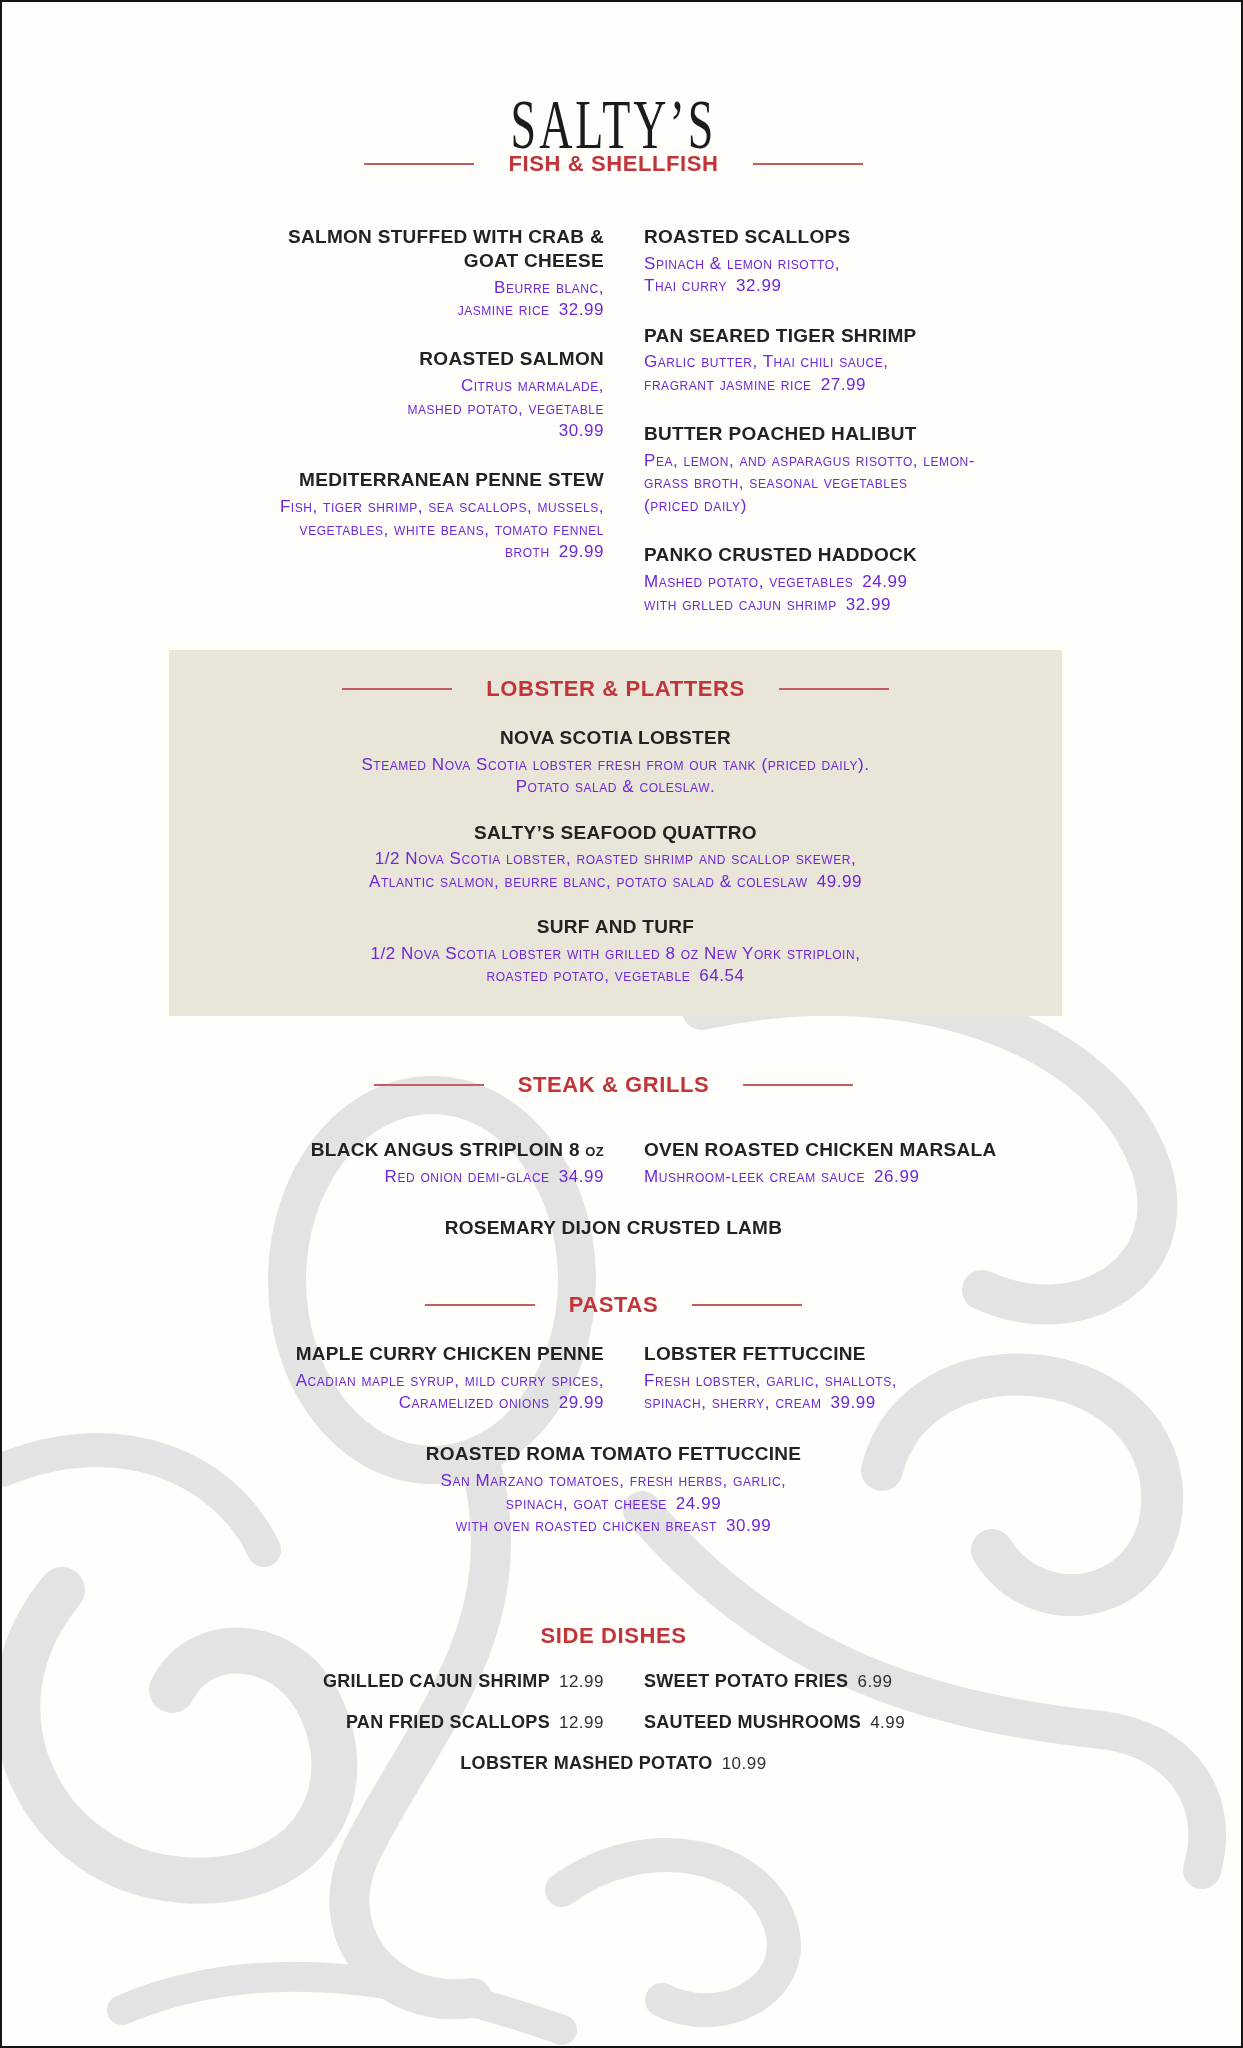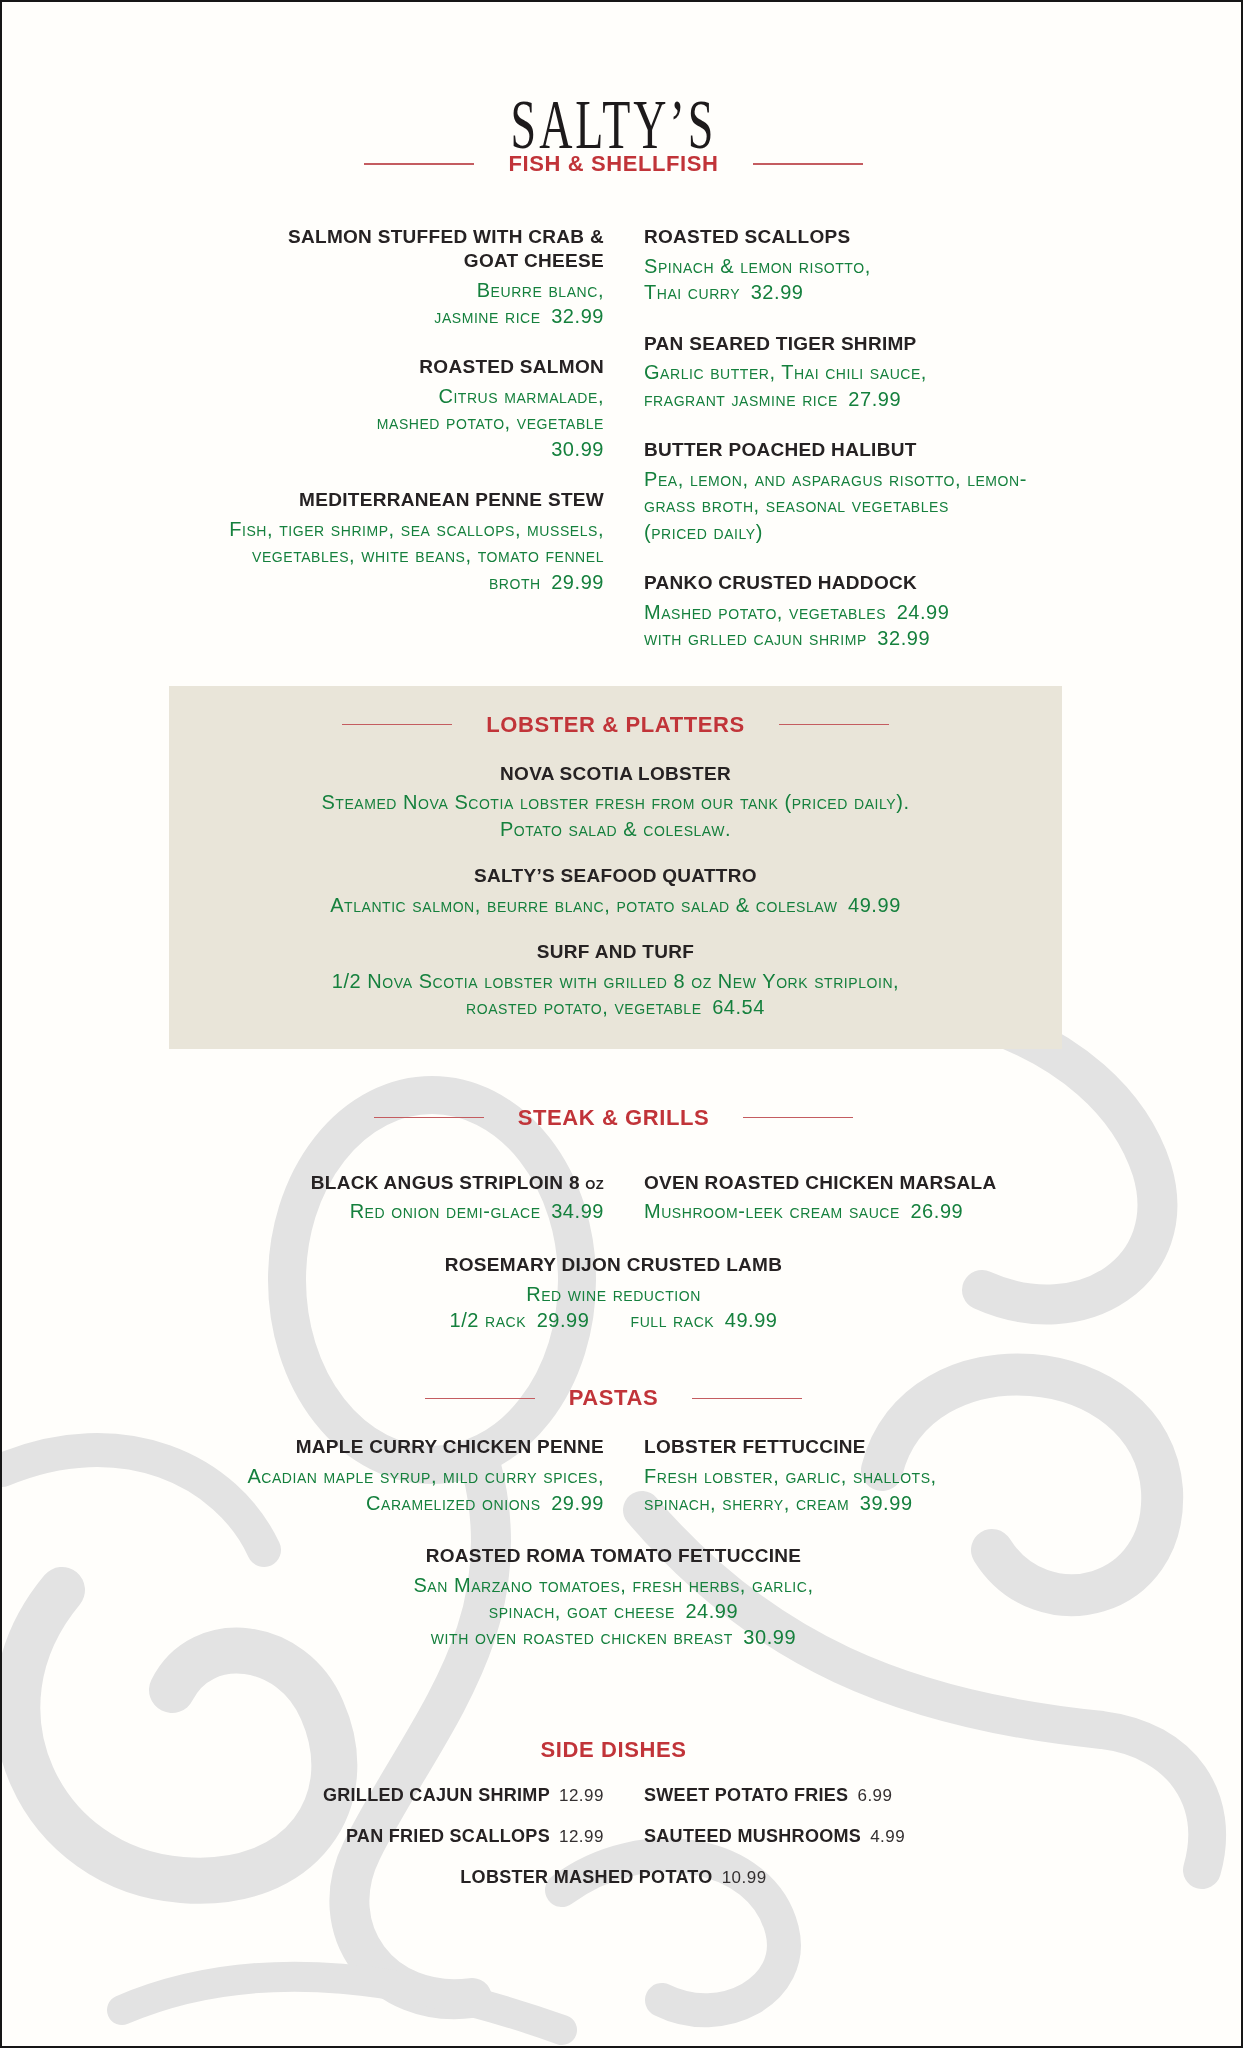--- a/index.html
+++ b/index.html
@@ -55,23 +55,23 @@
   .item + .item{margin-top:26px;}
   .item-name{
     margin:0 0 4px 0;
     font-size:19px;font-weight:bold;letter-spacing:.3px;line-height:1.25;
     font-variant:small-caps;
     color:#262223;
   }
   .item-name.wrap2{max-width:360px;}
   .col.left .item-name.wrap2{margin-left:auto;}
   .item-desc{
-    font-size:20px;line-height:1.32;
+    font-size:17px;line-height:1.32;
     font-variant:small-caps;letter-spacing:.55px;
-    color:#15803d;
+    color:#6d28d9;
   }
 
   .panel{
     margin-top:34px;margin-left:13px;
     width:893px;
     background:var(--panel_beige,#e9e5d9);
     padding:26px 0 28px 0;
     text-align:center;
   }
   .panel .item{margin-top:24px;}
@@ -191,20 +191,21 @@
       <div class="item">
         <h3 class="item-name">NOVA SCOTIA LOBSTER</h3>
         <div class="item-desc">
           <div>Steamed Nova Scotia lobster fresh from our tank (priced daily).</div>
           <div>Potato salad &amp; coleslaw.</div>
         </div>
       </div>
       <div class="item">
         <h3 class="item-name">SALTY’S SEAFOOD QUATTRO</h3>
         <div class="item-desc">
+          <div>1/2 Nova Scotia lobster, roasted shrimp and scallop skewer,</div>
           <div>Atlantic salmon, beurre blanc, potato salad &amp; coleslaw 49.99</div>
         </div>
       </div>
       <div class="item">
         <h3 class="item-name">SURF AND TURF</h3>
         <div class="item-desc">
           <div>1/2 Nova Scotia lobster with grilled 8 oz New York striploin,</div>
           <div>roasted potato, vegetable 64.54</div>
         </div>
       </div>
@@ -229,24 +230,20 @@
           <div class="item">
             <h3 class="item-name">OVEN ROASTED CHICKEN MARSALA</h3>
             <div class="item-desc">
               <div>Mushroom-leek cream sauce 26.99</div>
             </div>
           </div>
         </div>
       </div>
       <div class="item center-item">
         <h3 class="item-name">ROSEMARY DIJON CRUSTED LAMB</h3>
-        <div class="item-desc">
-          <div>Red wine reduction</div>
-          <div>1/2 rack 29.99  full rack 49.99</div>
-        </div>
       </div>
     </section>
 
     <section>
       <div class="sec-head mt-pastas">
         <span class="rule"></span>
         <h2 class="sec-title">PASTAS</h2>
         <span class="rule"></span>
       </div>
       <div class="cols tighter">

